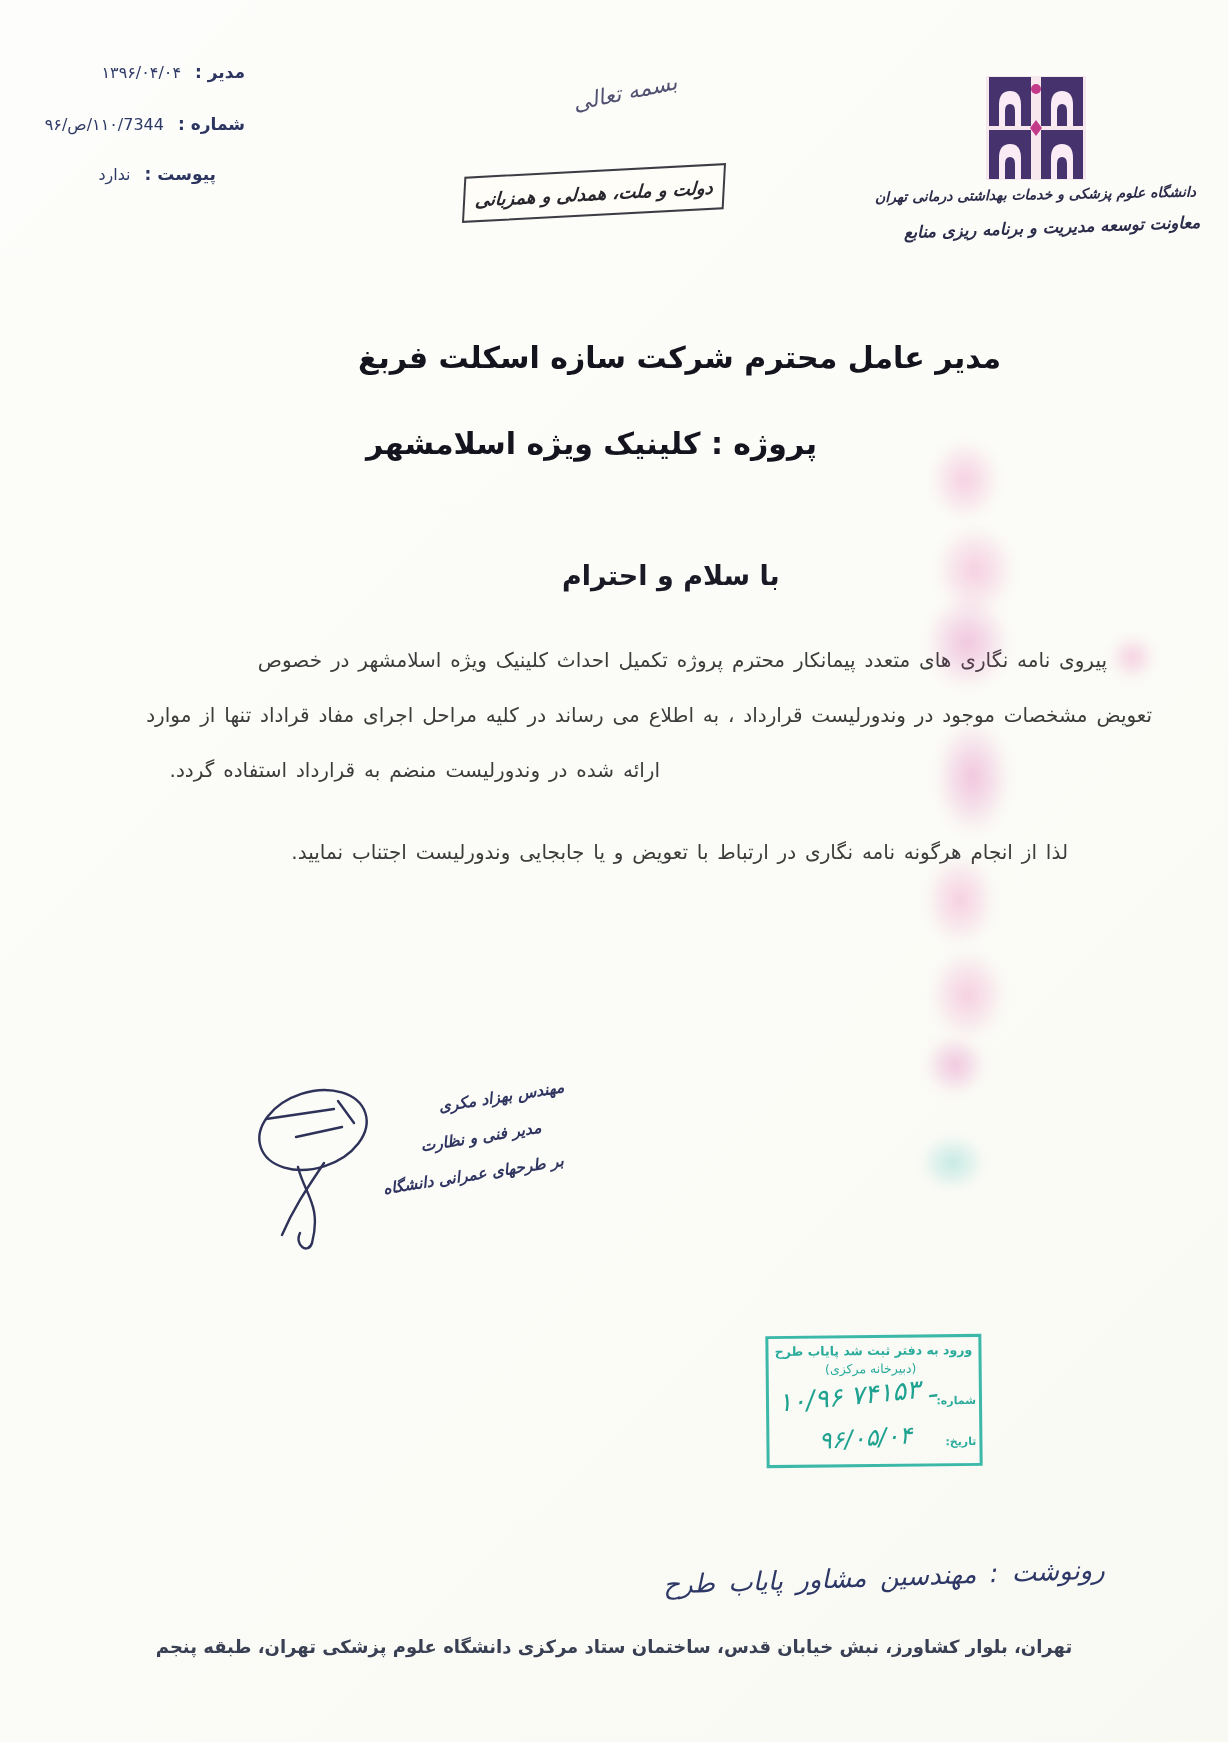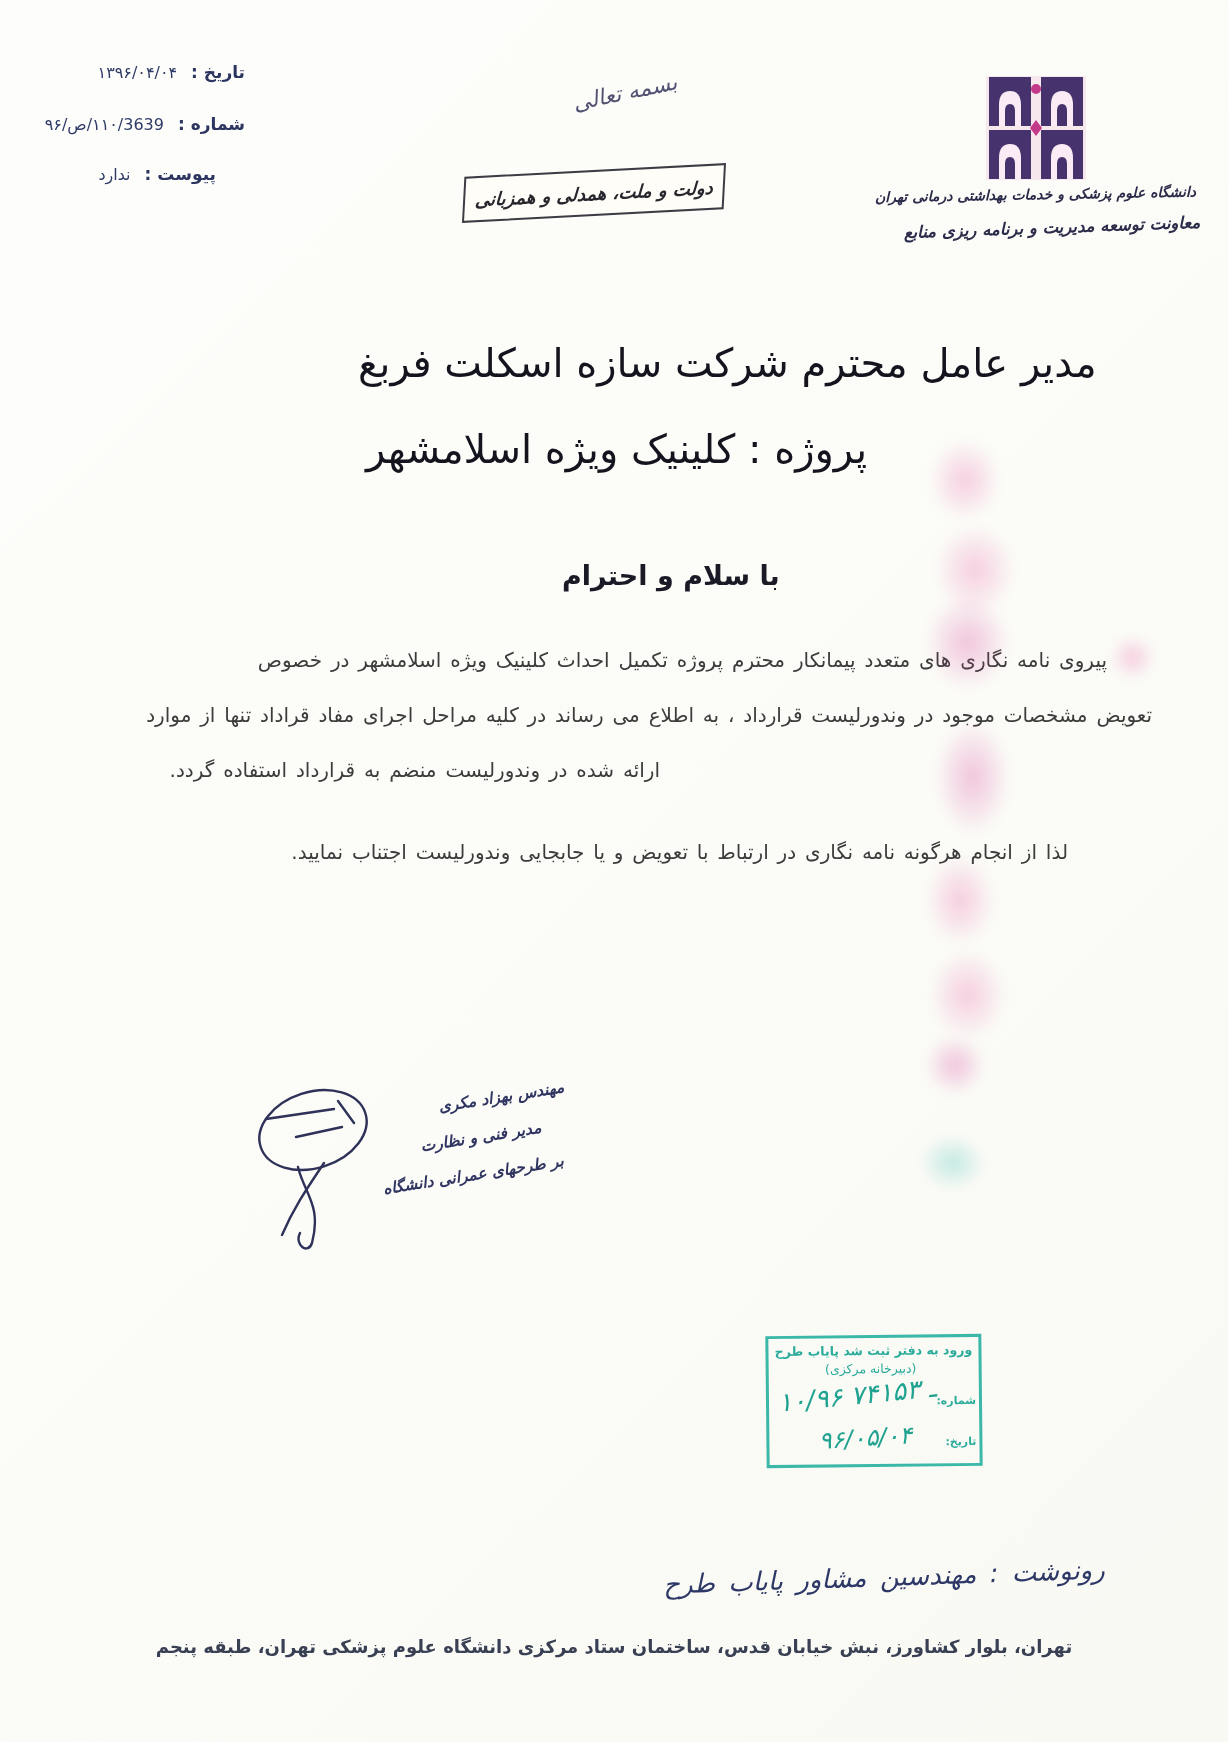--- a/index.html
+++ b/index.html
@@ -17,21 +17,21 @@
   .besmele{font-size:22px;font-style:italic;color:#3a3a60;transform:rotate(-12deg);opacity:.88;}
   .slogan{
     width:258px;height:42px;display:flex;align-items:center;justify-content:center;
     border:2px solid #3c3c44;transform:rotate(-3deg) skewX(-6deg);
     font-size:18px;font-weight:bold;font-style:italic;color:#26262c;background:#fffdf8;
   }
   
   .org1{width:286px;text-align:center;font-size:14px;font-style:italic;font-weight:bold;color:#2b2b4a;transform:rotate(-1deg);}
   .org2{width:300px;text-align:center;font-size:16.5px;font-style:italic;font-weight:bold;color:#2b2b4a;transform:rotate(-2deg);}
   
-  .recipient{font-size:40px;font-weight:normal;color:#14141f;letter-spacing:.5px;}
+  .recipient{font-size:30px;font-weight:bold;color:#14141f;letter-spacing:.5px;}
   .salutation{font-size:27px;font-weight:bold;color:#1a1a26;}
   
   .bodyline{font-size:20px;color:#3c3c3c;word-spacing:2.5px;}
   
   .sig-line{font-size:15.5px;font-style:italic;font-weight:bold;color:#2f3560;transform:rotate(-9deg);}
   
   .stamp{
     position:absolute;left:766px;top:1335px;width:210px;height:126px;
     border:3px solid #3bb8a8;transform:rotate(-.6deg);color:#2aab9b;background:rgba(255,255,255,.0);
   }
@@ -49,26 +49,26 @@
   .pink{background:radial-gradient(closest-side,rgba(236,120,180,.34),rgba(236,120,180,0));}
   .magenta{background:radial-gradient(closest-side,rgba(216,70,160,.30),rgba(216,70,160,0));}
   .teal{background:radial-gradient(closest-side,rgba(90,200,190,.35),rgba(90,200,190,0));}
 </style>
 </head>
 <body>
 
 <div class="page">
 
   <div class="abs meta-row" style="right:983px;top:62px;">
-    <span class="meta-label">تاریخ :</span>
+    <span class="meta-label">مدیر :</span>
     <span class="meta-value">۱۳۹۶/۰۴/۰۴</span>
   </div>
   <div class="abs meta-row" style="right:983px;top:114px;">
     <span class="meta-label">شماره :</span>
-    <span class="meta-value">۱۱۰/3639/ص/۹۶</span>
+    <span class="meta-value">۱۱۰/7344/ص/۹۶</span>
   </div>
   <div class="abs meta-row" style="right:1012px;top:164px;">
     <span class="meta-label">پیوست :</span>
     <span class="meta-value">ندارد</span>
   </div>
 
   <div class="abs besmele" style="left:572px;top:80px;">بسمه تعالی</div>
 
   <div class="abs slogan" style="left:463px;top:170px;">دولت و ملت، همدلی و همزبانی</div>
 

